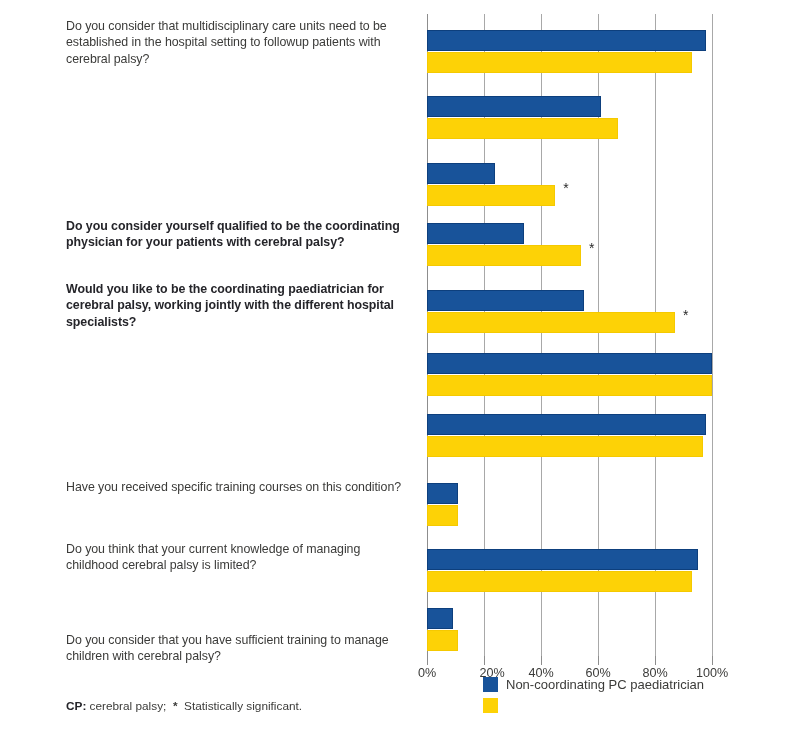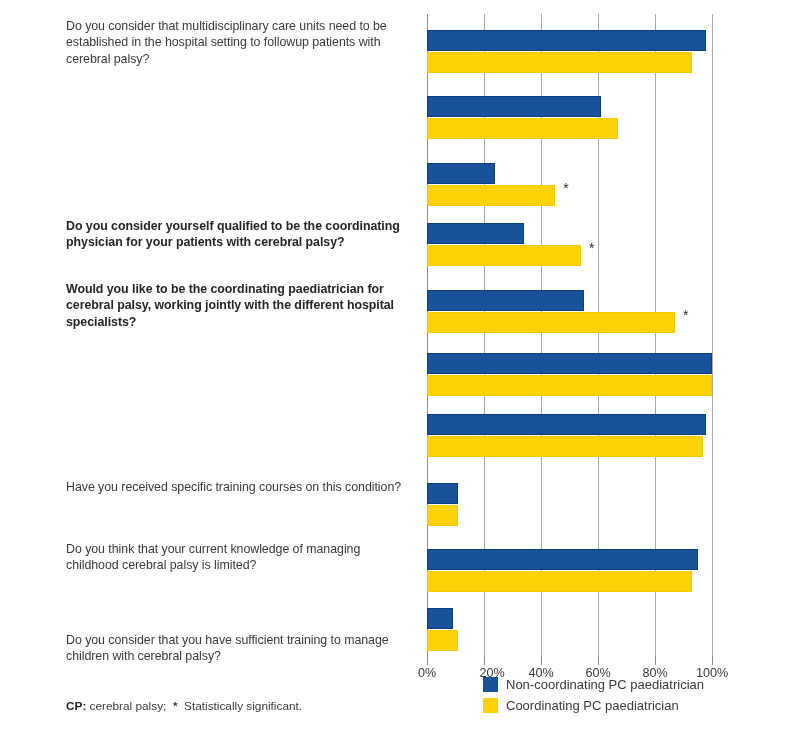--- a/index.html
+++ b/index.html
@@ -214,21 +214,20 @@
       <div class="ticklabel" style="left: 285px;">100%</div>
     </div>
 
   <div id="legend">
       <div class="legend-row">
         <span class="swatch blue"></span>
         <span class="legend-label">Non-coordinating PC paediatrician</span>
       </div>
       <div class="legend-row">
         <span class="swatch yellow"></span>
-        <span class="legend-label">Coordinating PC paediatrician</span>
       </div>
     </div>
 
   <div id="footnote">
     <span class="cp">CP:</span><span> cerebral palsy;</span>&nbsp;&nbsp;<span class="sig-star">*</span>&nbsp;&nbsp;<span>Statistically significant.</span>
   </div>
 
 </div>
 
 </body></html>

